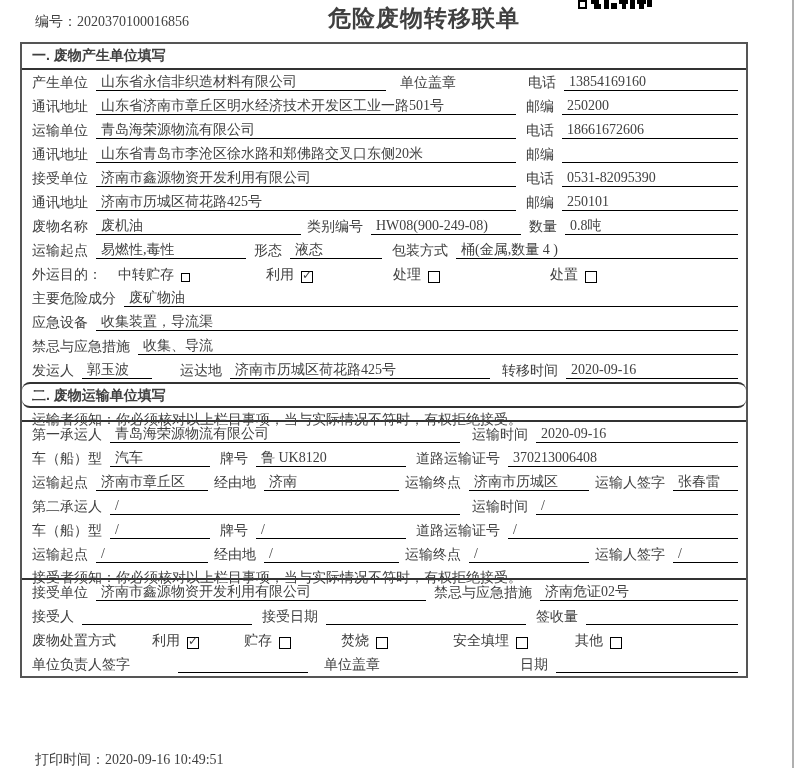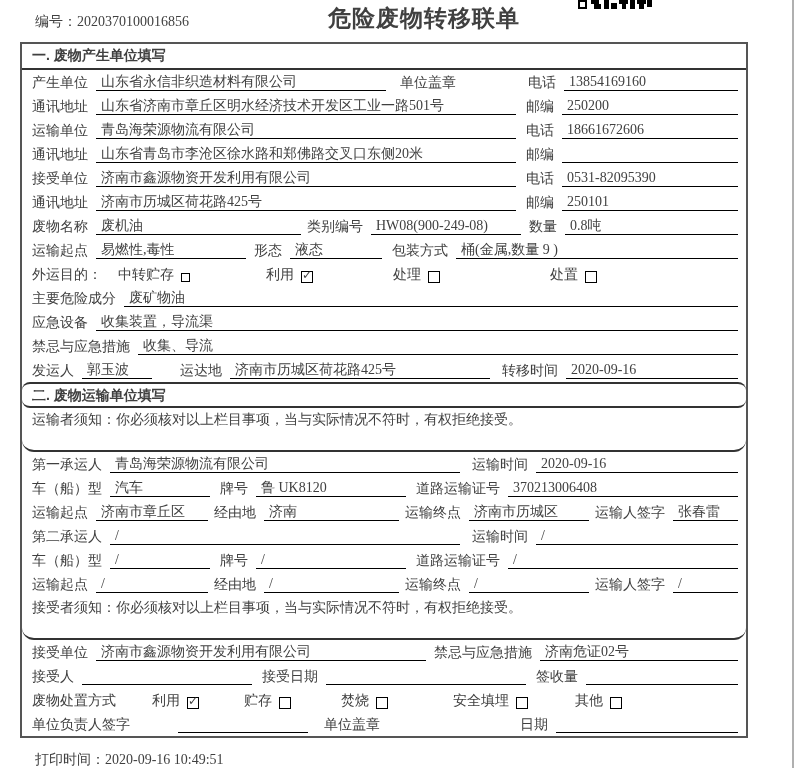--- a/index.html
+++ b/index.html
@@ -11,22 +11,22 @@
   .title  { position:absolute; left:328px; top:3px; font-size:23px; font-weight:bold; letter-spacing:1px;
             font-family:"Liberation Sans","DejaVu Sans",sans-serif; white-space:nowrap; }
   .qr-frag { position:absolute; left:578px; top:0; width:74px; height:10px; }
 
   .form { position:absolute; left:20px; top:42px; width:728px; border:2px solid #555; box-sizing:border-box; background:#fff; }
 
   .sec-h { box-sizing:border-box; height:26px; line-height:23px; padding-left:10px;
            font-size:14px; font-weight:bold; border-bottom:2px solid #333;
            font-family:"Liberation Sans","DejaVu Sans",sans-serif; }
   .sec-h.mid { border-top:2px solid #333;border-radius:8px; }
-  .notice { box-sizing:border-box; height:44px; line-height:23px; padding-left:10px;
-            font-size:14px; border-bottom:2px solid #333; white-space:nowrap;border-radius:12px; }
+  .notice { box-sizing:border-box; height:14px; line-height:23px; padding-left:10px;
+            font-size:14px; border-bottom:2px solid #333; white-space:nowrap; }
 
   .row { box-sizing:border-box; display:flex; align-items:flex-end; height:24px;
          padding:0 8px 3px 10px; font-size:14px; }
   .lbl { white-space:nowrap; line-height:16px; flex:0 0 auto; }
   .val { border-bottom:1px solid #000; white-space:nowrap; line-height:16px;
          padding:0 5px; margin-left:8px; box-sizing:border-box; flex:0 0 auto; overflow:hidden; }
   .fill { flex:1 1 auto; }
   .ctr { text-align:left; }
 
   .opt { display:flex; align-items:flex-end; flex:0 0 auto; }
@@ -117,21 +117,21 @@
       <span class="lbl" style="margin-left:8px">数量</span>
       <span class="val fill">0.8吨</span>
     </div>
 
     <div class="row">
       <span class="lbl">运输起点</span>
       <span class="val" style="width:150px">易燃性,毒性</span>
       <span class="lbl" style="margin-left:8px">形态</span>
       <span class="val" style="width:92px">液态</span>
       <span class="lbl" style="margin-left:10px">包装方式</span>
-      <span class="val fill">桶(金属,数量 9 )</span>
+      <span class="val fill">桶(金属,数量 4 )</span>
     </div>
 
     <div class="row">
       <span class="lbl">外运目的：</span>
       <span class="opt" style="margin-left:16px">
         <span class="lbl">中转贮存</span>
         <span class="cb sm"></span>
       </span>
       <span class="opt" style="margin-left:76px">
         <span class="lbl">利用</span>

